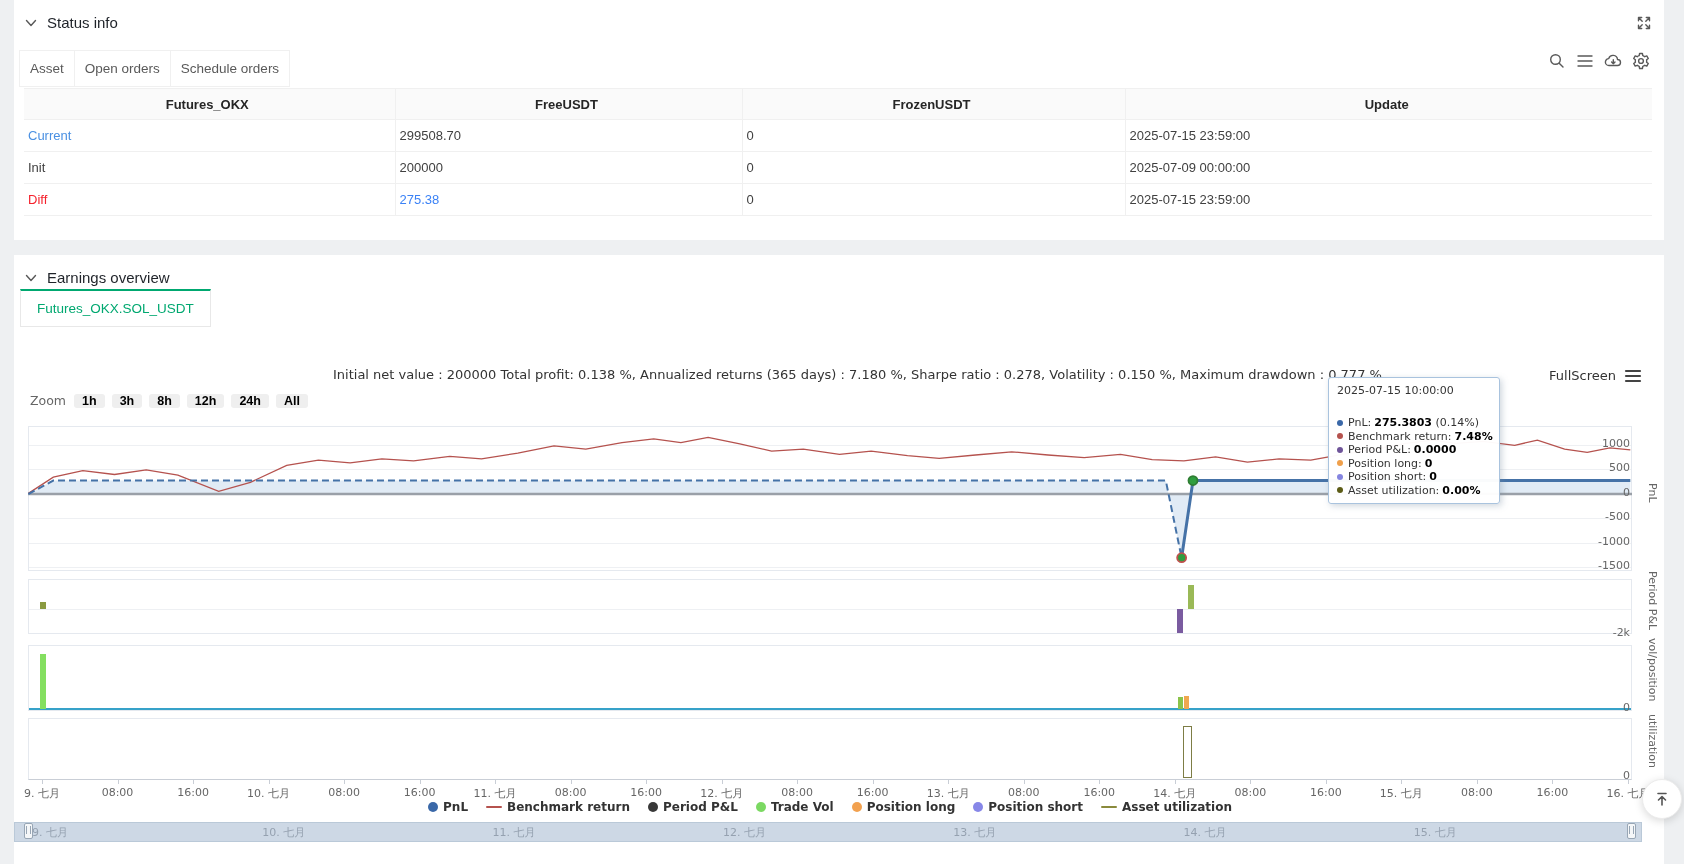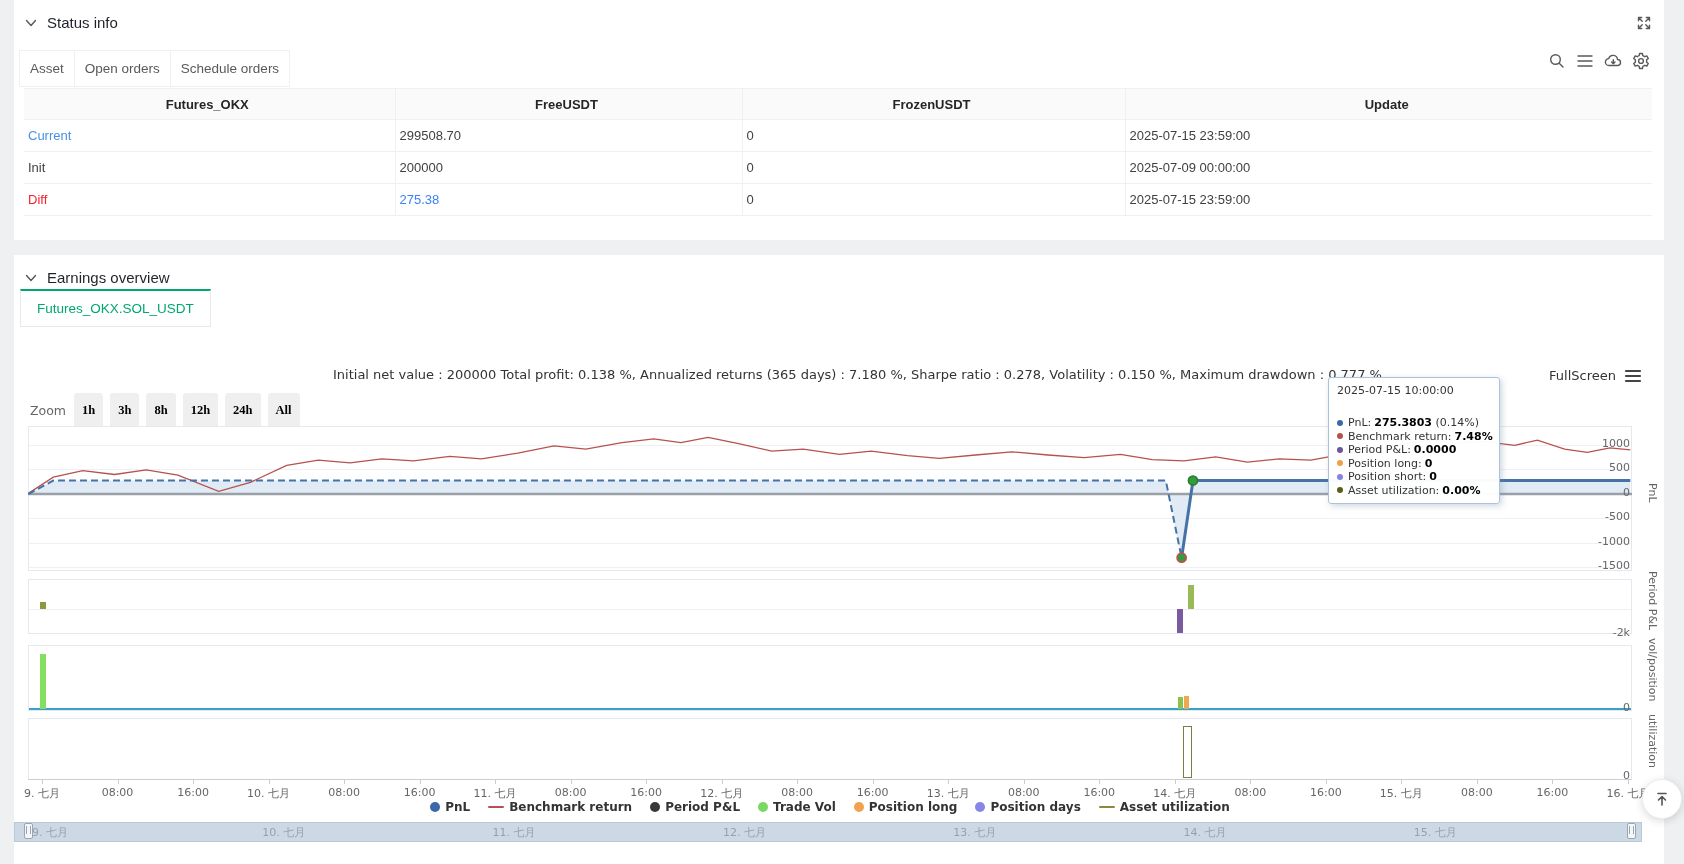--- a/index.html
+++ b/index.html
@@ -30,22 +30,22 @@
   
   .single-tab{position:absolute;left:6px;top:34px;height:38px;display:flex;align-items:center;padding:0 16px;
        border:1px solid #e8e8e8;border-top:2px solid #00a870;color:#00a870;font-size:13.5px;cursor:pointer;
        box-sizing:border-box;background:#fff;text-align:center;}
   .stats-line{position:absolute;left:319px;top:112px;font-family:"DejaVu Sans",sans-serif;font-size:13px;color:#333;}
   .fs-group{position:absolute;right:22px;top:113px;display:flex;align-items:center;gap:8px;}
   .fs-label{font-family:"DejaVu Sans",sans-serif;font-size:13px;color:#333;cursor:pointer;}
   .zoom-row{position:absolute;left:16px;top:138px;display:flex;align-items:center;gap:8px;
        font-family:"DejaVu Sans",sans-serif;}
   .zoom-label{font-size:12.5px;color:#666;}
-  .zbtn{border:none;border-radius:3px;padding:10px 8px;font-size:12.5px;font-weight:600;cursor:pointer;
-       font-family:Liberation Serif, serif;}
+  .zbtn{border:none;border-radius:3px;padding:0 8px;font-size:12.5px;font-weight:600;cursor:pointer;
+       font-family:Liberation Sans, sans-serif;}
   
   .panel{position:absolute;left:14px;width:1604px;background:#fff;border:1px solid #e5e9ef;box-sizing:border-box;}
   #panel-pnl{top:171px;height:145px;}
   #panel-period{top:324px;height:55px;}
   #panel-vol{top:390px;height:66px;}
   #panel-util{top:463px;height:62px;border-bottom:1px solid #c9ced6;}
   .gridline{position:absolute;left:0;width:100%;height:1px;background:#eef0f3;}
   #pnl-svg{position:absolute;left:14px;top:171px;pointer-events:none;}
   .teal-base{position:absolute;left:0;bottom:0;width:100%;height:2px;background:#36a2c9;}
   .ylab{position:absolute;right:34px;font-family:"DejaVu Sans",sans-serif;font-size:11px;color:#666;}
@@ -286,21 +286,21 @@
       <div class="lgd-item">
         <span class="sw dot" style="background-color: rgb(123, 217, 98);"></span>
         <span class="lgd-lb">Trade Vol</span>
       </div>
       <div class="lgd-item">
         <span class="sw dot" style="background-color: rgb(242, 161, 79);"></span>
         <span class="lgd-lb">Position long</span>
       </div>
       <div class="lgd-item">
         <span class="sw dot" style="background-color: rgb(135, 135, 232);"></span>
-        <span class="lgd-lb">Position days</span>
+        <span class="lgd-lb">Position short</span>
       </div>
       <div class="lgd-item">
         <span class="sw line" style="background-color: rgb(138, 138, 60);"></span>
         <span class="lgd-lb">Asset utilization</span>
       </div>
     </div>
 
   <div class="navigator">
 
   <span style="left: 17px;">9. 七月</span>

